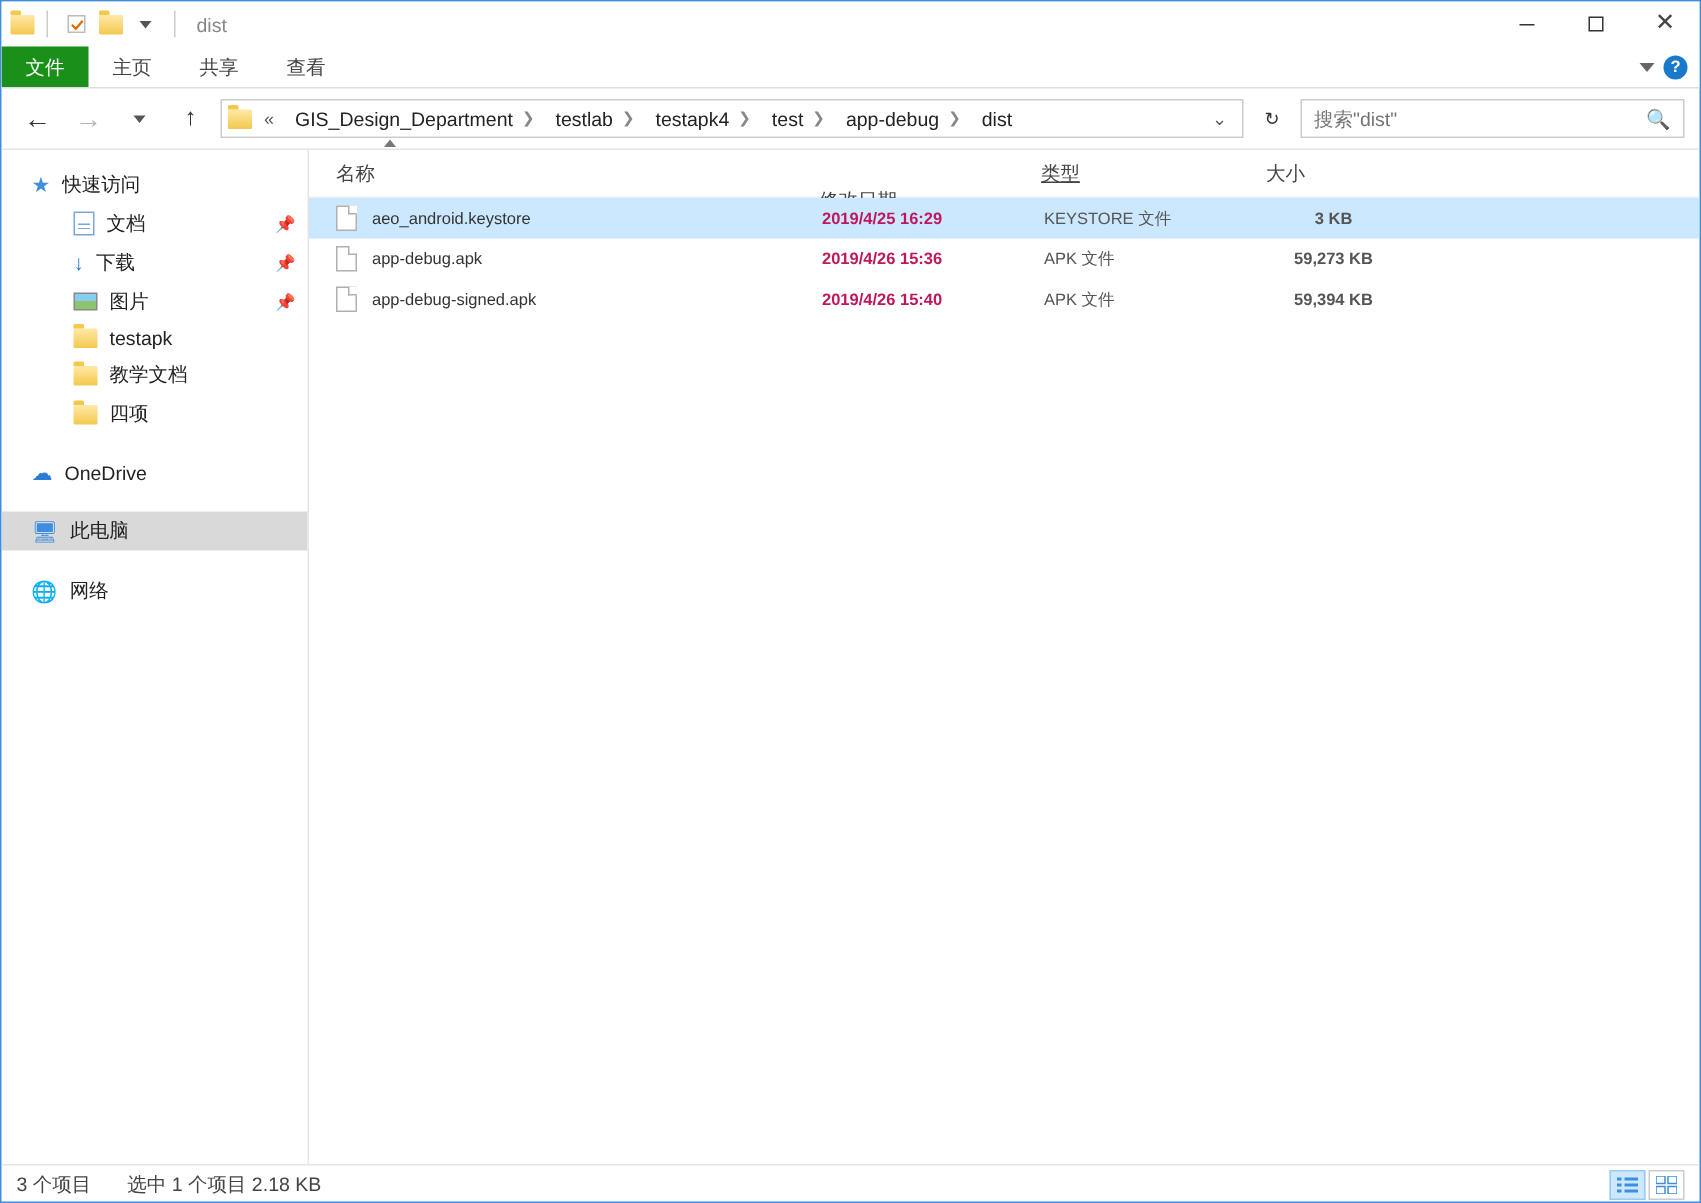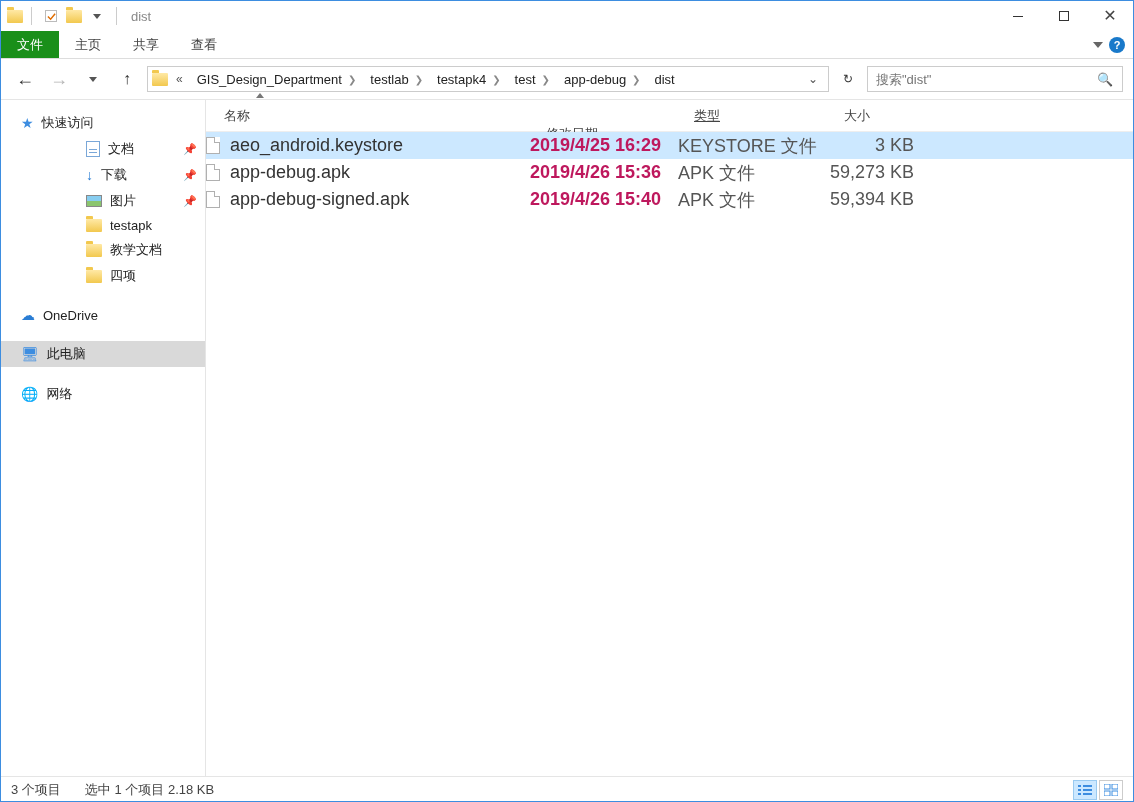--- a/index.html
+++ b/index.html
@@ -38,50 +38,50 @@
 .path-more { padding:0 6px; color:#555; }
 .path-drop { margin-left:auto; padding:0 6px; color:#555; }
 .refresh { width:26px; height:26px; display:flex; align-items:center; justify-content:center; border:1px solid transparent; cursor:pointer; color:#333; }
 .searchbox { width:256px; height:26px; border:1px solid #ccc; display:flex; align-items:center; padding:0 8px; color:#888; font-size:13px; }
 .searchbox input { border:none; outline:none; flex:1; font-size:13px; color:#333; background:transparent; }
 .search-icon { color:#555; font-size:13px; }
 
 .body { display:flex; height: calc(100% - 30px - 28px - 40px - 26px); }
 .sidebar { width:205px; border-right:1px solid #e5e5e5; padding:10px 0; overflow:auto; }
 .tree-item { display:flex; align-items:center; padding:4px 8px 4px 20px; gap:8px; font-size:13px; cursor:pointer; color:#222; }
-.tree-item.lvl1 { padding-left:48px;margin-left:37px; }
+.tree-item.lvl1 { padding-left:48px; }
 .tree-item.selected { background:#d9d9d9; }
 .pin { margin-left:auto; color:#888; font-size:11px; }
 .tree-spacer { height:14px; }
 .star-icon { color:#3d8de0; font-size:14px; }
 .doc-icon { width:14px; height:16px; background:#fff; border:1px solid #7aa7d8; position:relative; }
 .doc-icon::after { content:""; position:absolute; bottom:2px; left:2px; right:2px; height:5px; background:repeating-linear-gradient(#7aa7d8 0,#7aa7d8 1px,transparent 1px,transparent 3px); }
 .dl-icon { color:#2a7dd4; font-size:14px; font-weight:bold; }
 .img-icon { width:16px; height:12px; background:linear-gradient(180deg,#87cdf0 50%,#8bc56e 50%); border:1px solid #888; }
 .cloud-icon { color:#2a7dd4; font-size:14px; }
 .pc-icon { color:#3d8de0; font-size:14px; }
 .net-icon { color:#3d8de0; font-size:14px; }
 
 .filepane { flex:1; display:flex; flex-direction:column; }
 .cols { display:flex; border-bottom:1px solid #eee; height:32px; align-items:center; padding-left:18px; font-size:13px; color:#444; }
 .col { cursor:pointer; display:flex; }
 .col-name { width:322px; }
 .col-date { width:148px;margin-top:36px; }
 .col-type { width:150px;text-decoration:underline; }
 .col-size { width:90px; text-align:right; }
 .sort-ind { width:0; height:0; border-left:4px solid transparent; border-right:4px solid transparent; border-bottom:5px solid #777; margin-left:6px; margin-top:-14px; }
-.filerow { display:flex; align-items:center; height:27px; font-size:18px; color:#333; cursor:pointer; }
+.filerow { display:flex; align-items:center; height:27px; padding-left:18px; font-size:11px; color:#333; cursor:pointer; }
 .filerow.selected { background:#cce8ff; }
 .ficon { width:16px; height:20px; margin-right:8px; display:flex; align-items:center; }
 .file-glyph { width:14px; height:17px; border:1px solid #b0b0b0; background:#fff; position:relative; }
 .file-glyph::before { content:""; position:absolute; top:-1px; right:-1px; width:5px; height:5px; background:#fff; border-left:1px solid #b0b0b0; border-bottom:1px solid #b0b0b0; }
 .fname { width:300px; white-space:nowrap; overflow:hidden; text-overflow:ellipsis; }
 .fdate { width:148px; color:#be185d;font-weight:bold; }
 .ftype { width:150px; color:#555; }
-.fsize { width:90px; text-align:right; color:#555; padding-right:4px; }
+.fsize { width:90px; text-align:center; color:#555; padding-right:4px;font-weight:bold; }
 
 .statusbar { height:26px; border-top:1px solid #e5e5e5; display:flex; align-items:center; padding:0 10px; font-size:13px; color:#444; gap:24px; }
 .view-toggle { margin-left:auto; display:flex; gap:2px; }
 .vt-btn { width:24px; height:20px; border:1px solid #ccc; display:flex; align-items:center; justify-content:center; cursor:pointer; color:#3d8de0; }
 .vt-btn.active { background:#cce8ff; border-color:#99caf0; }
 .check-icon { width:12px; height:12px; border:1px solid #bbb; display:flex; align-items:center; justify-content:center; }
 .check-icon svg { width:9px; height:9px; }
 </style>
 </head>
 <body>

